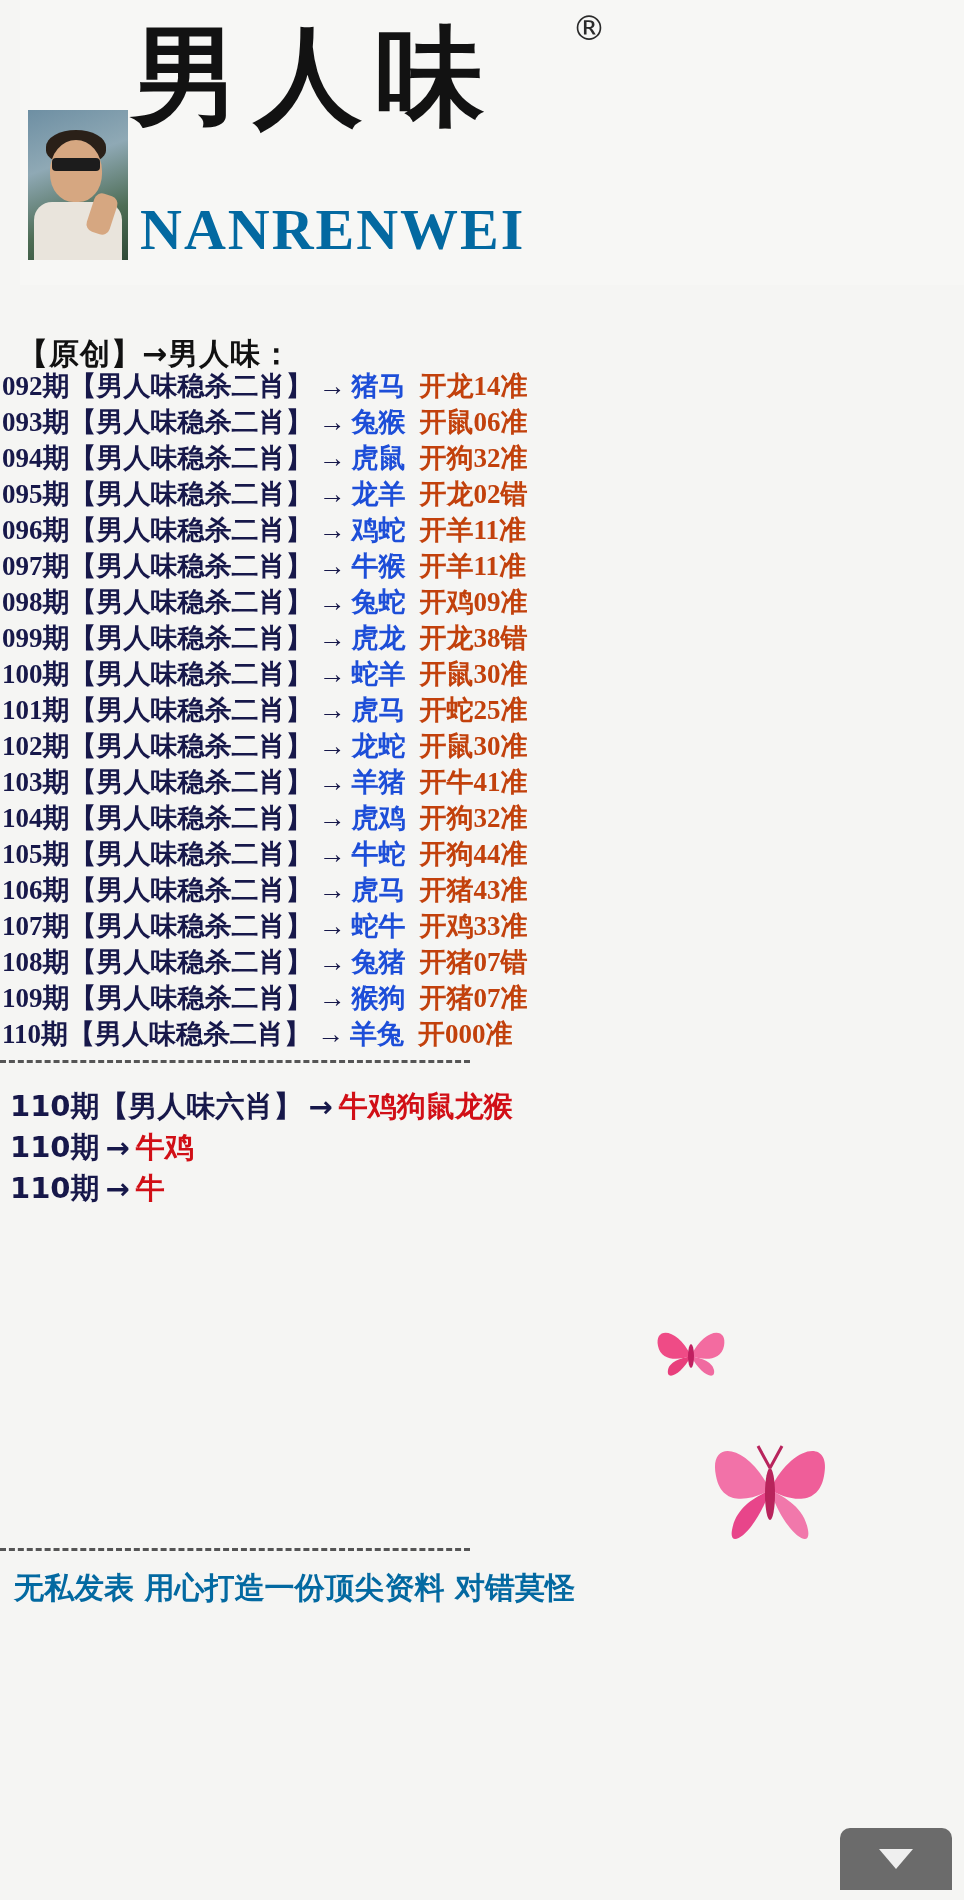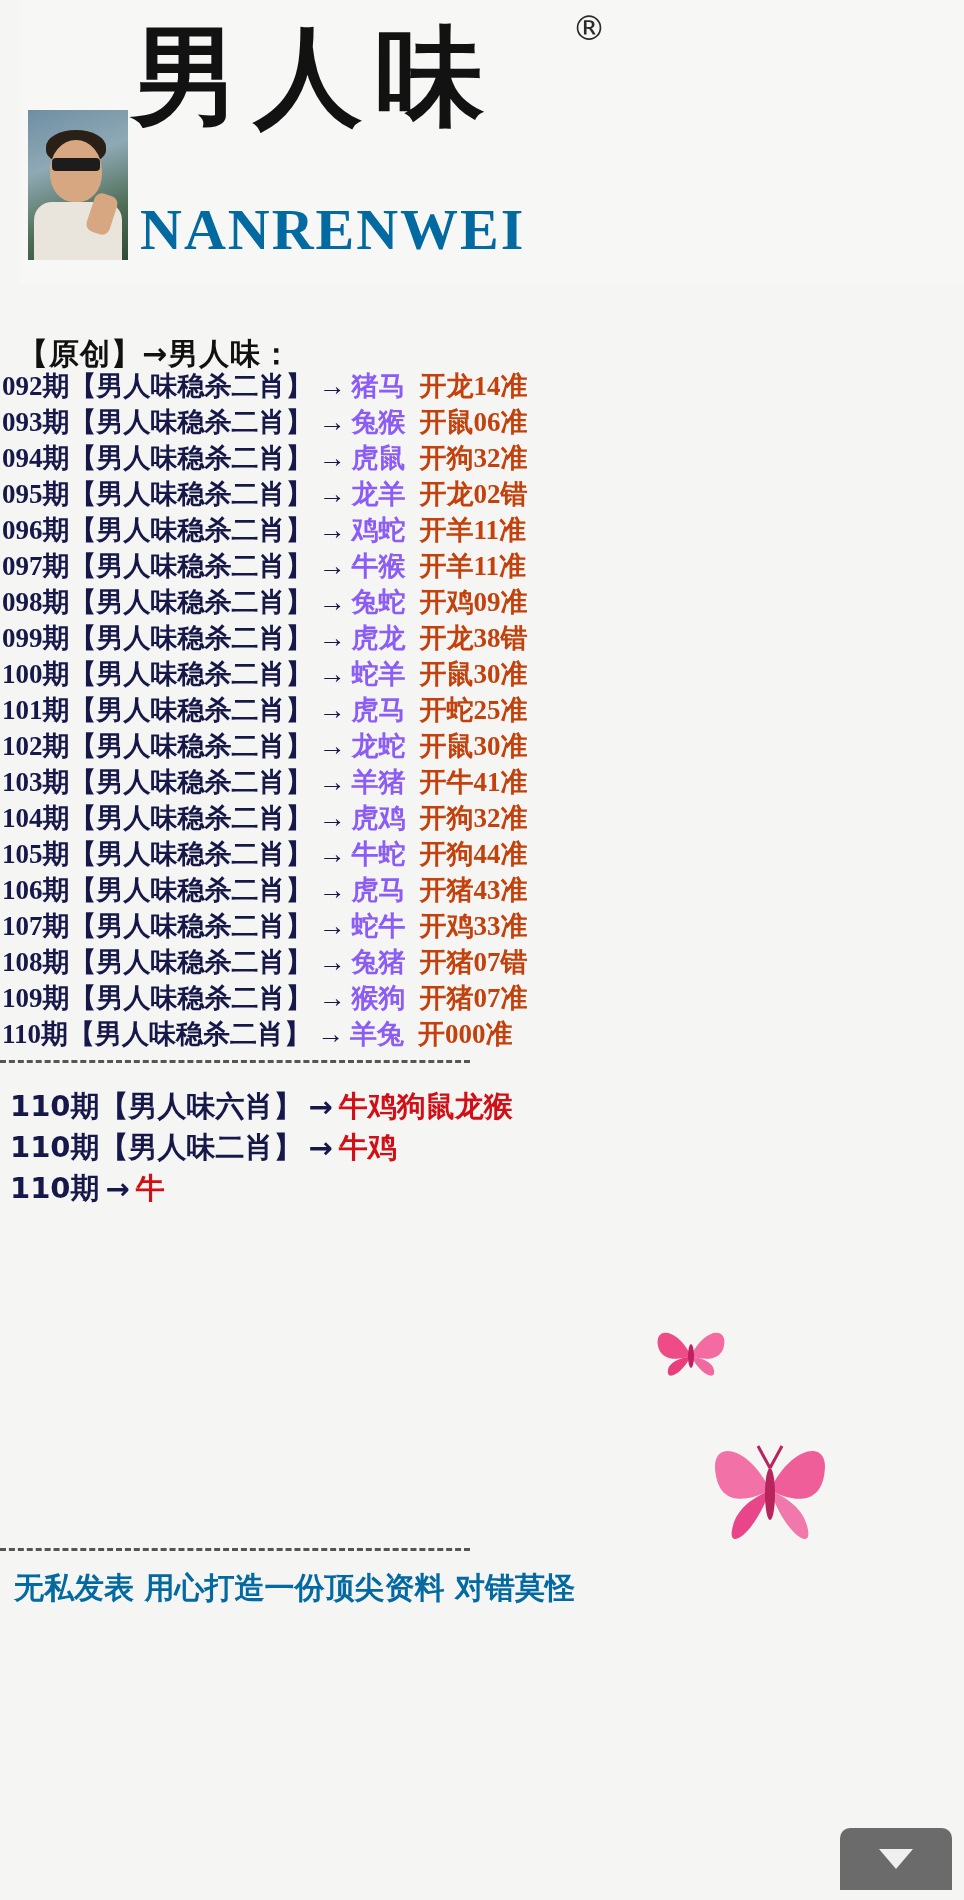--- a/index.html
+++ b/index.html
@@ -148,21 +148,21 @@
     padding-left: 2px;
   }
   .rec-issue { color: #17184a; }
   .rec-label { color: #17184a; }
   .rec-arrow {
     color: #17184a;
     padding: 0 6px;
     font-size: 27px;
   }
   .rec-pick {
-    color: #8b5cf6;
+    color: #1d4ed8;
     padding-right: 14px;
     text-align: center;
   }
   .rec-result { color: #c2410c; }
 
   
   .dashed {
     position: absolute;
     left: 0;
     width: 470px;
@@ -394,21 +394,20 @@
 
   <div class="summary" id="summary">
       <div class="sum-row">
         <span>110期</span>
         <span>【男人味六肖】</span>
         <span class="sum-arrow">→</span>
         <span class="sum-pick">牛鸡狗鼠龙猴</span>
       </div>
       <div class="sum-row">
         <span>110期</span>
-        <span>【男人味二肖】</span>
         <span class="sum-arrow">→</span>
         <span class="sum-pick">牛鸡</span>
       </div>
       <div class="sum-row">
         <span>110期</span>
         <span class="sum-arrow">→</span>
         <span class="sum-pick">牛</span>
       </div>
     </div>
 

